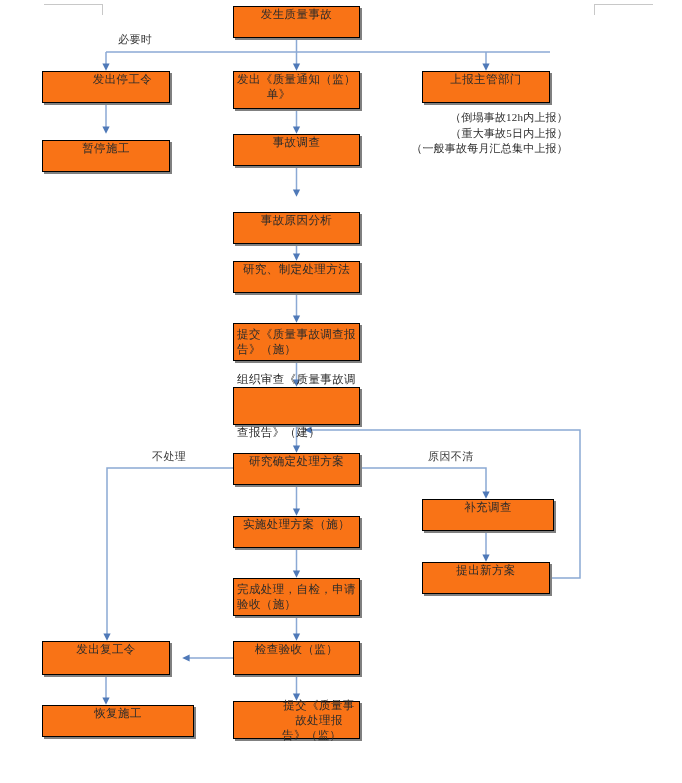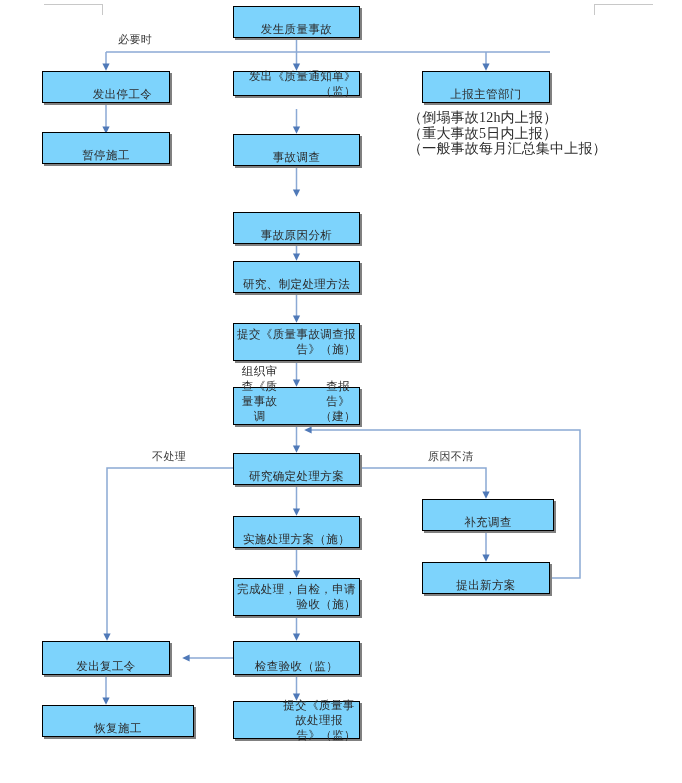--- a/index.html
+++ b/index.html
@@ -22,48 +22,48 @@
     position: absolute;
     left: 0;
     top: 0;
     width: 682px;
     height: 783px;
     pointer-events: none;
   }
   .node {
     position: absolute;
     box-sizing: border-box;
-    background: #7dd3fc;
+    background: #f97316;
     border: 1px solid #000000;
     box-shadow: 2px 2px 0 0 #808080;
     display: flex;
-    align-items: flex-end;
+    align-items: flex-start;
     justify-content: center;
     text-align: center;
     font-size: 11.5px;
     line-height: 15px;
     letter-spacing: 0.4px;
     color: #2b2b2b;
     padding: 0 3px;
   }
   .node span { display: block; }
   .edge-label {
     position: absolute;
     font-size: 11px;
     line-height: 14px;
     color: #3a3a3a;
     letter-spacing: 0.4px;
     white-space: nowrap;
   }
   .note {
     position: absolute;
-    font-size: 14px;
+    font-size: 11px;
     line-height: 15.5px;
     color: #2b2b2b;
-    text-align: left;
+    text-align: right;
     letter-spacing: 0.2px;
     white-space: nowrap;
   }
   .caption {
     position: absolute;
     font-size: 12.5px;
     line-height: 16px;
     color: #3a3a3a;
     letter-spacing: 1.6px;
     white-space: nowrap;
@@ -125,51 +125,51 @@
   </svg>
 
   <div class="node" style="left:233px; top:6px; width:127px; height:32px;">
     <span>发生质量事故</span>
   </div>
 
   <div class="node" style="left:42px; top:71px; width:128px; height:32px;padding-left:36px;">
     <span>发出停工令</span>
   </div>
 
-  <div class="node" style="left:233px; top:71px; width:127px; height:25px; flex-direction:column;">
+  <div class="node" style="left:233px; top:71px; width:127px; height:38px; flex-direction:row;">
     <span>发出《质量通知单》</span>
     <span>（监）</span>
   </div>
 
   <div class="node" style="left:422px; top:71px; width:128px; height:32px;">
     <span>上报主管部门</span>
   </div>
 
-  <div class="node" style="left:42px; top:132px; width:128px; height:32px;">
+  <div class="node" style="left:42px; top:140px; width:128px; height:32px;">
     <span>暂停施工</span>
   </div>
 
   <div class="node" style="left:233px; top:134px; width:127px; height:32px;">
     <span>事故调查</span>
   </div>
 
   <div class="node" style="left:233px; top:212px; width:127px; height:32px;">
     <span>事故原因分析</span>
   </div>
 
   <div class="node" style="left:233px; top:261px; width:127px; height:32px;">
     <span>研究、制定处理方法</span>
   </div>
 
   <div class="node" style="left:233px; top:323px; width:127px; height:38px; flex-direction:column;">
     <span>提交《质量事故调查报</span>
     <span>告》（施）</span>
   </div>
 
-  <div class="node" style="left:233px; top:387px; width:127px; height:38px; flex-direction:row;gap:38px;">
+  <div class="node" style="left:233px; top:387px; width:127px; height:38px; flex-direction:column;gap:38px;">
     <span>组织审查《质量事故调</span>
     <span>查报告》（建）</span>
   </div>
 
   <div class="node" style="left:233px; top:453px; width:127px; height:32px;">
     <span>研究确定处理方案</span>
   </div>
 
   <div class="node" style="left:233px; top:516px; width:127px; height:32px;">
     <span>实施处理方案（施）</span>

